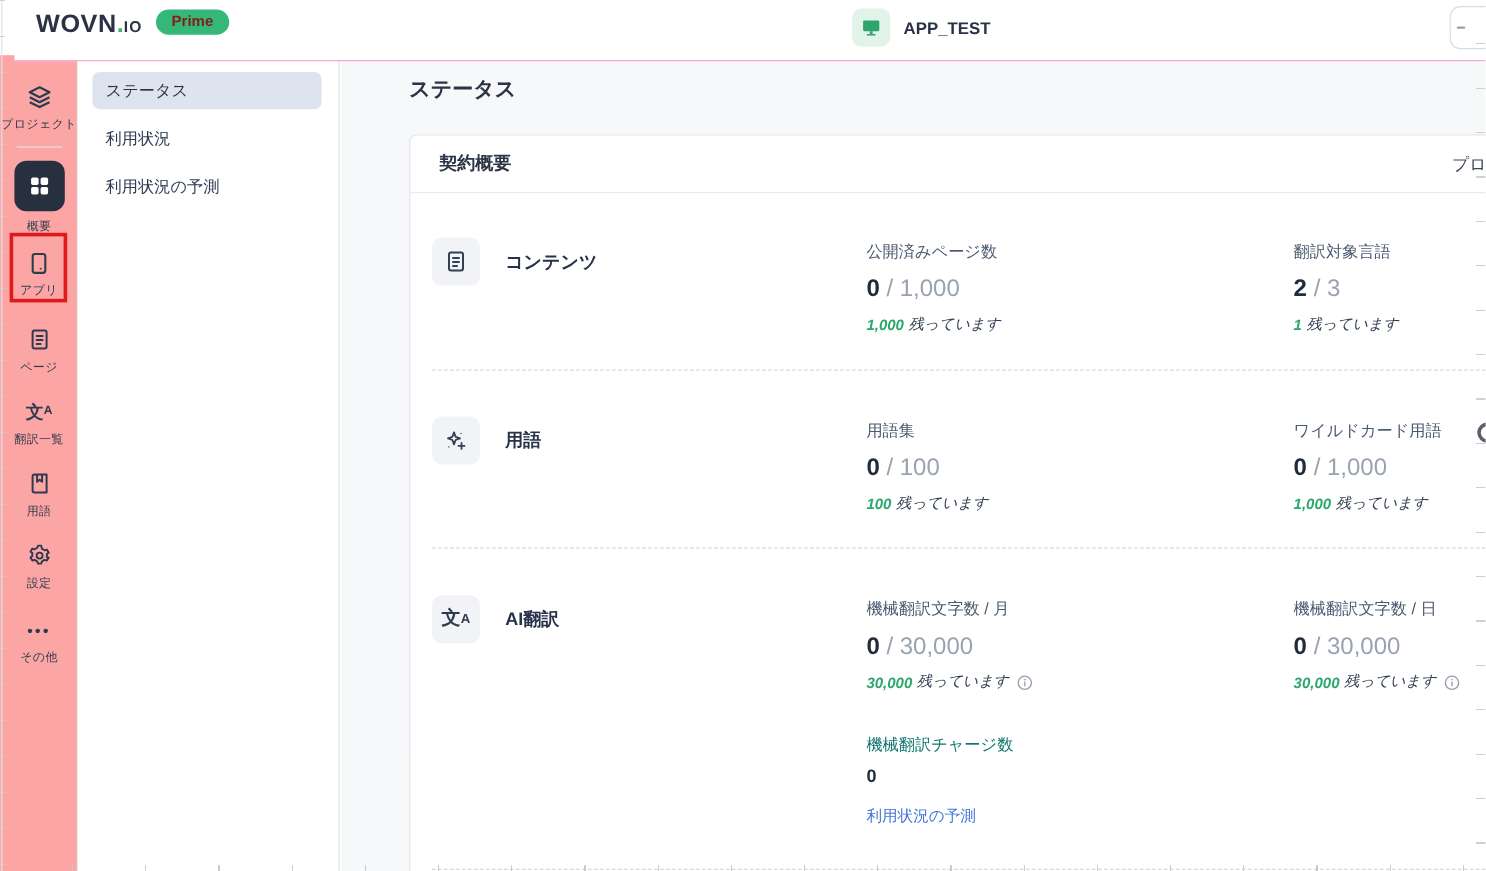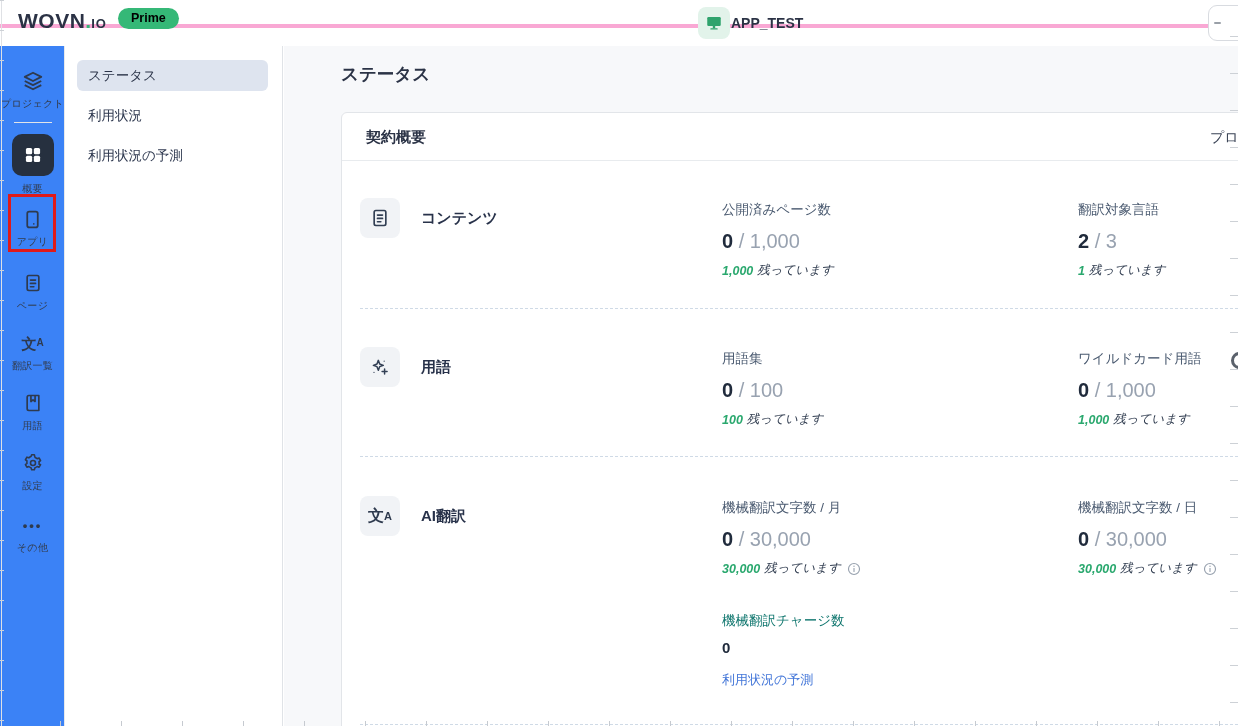--- a/index.html
+++ b/index.html
@@ -1,38 +1,38 @@
 <!DOCTYPE html>
 <html><head>
 <meta charset="utf-8">
 <style>
   * { margin:0; padding:0; box-sizing:border-box; }
   html,body { width:1238px; height:726px; overflow:hidden; }
   body { font-family:"Liberation Sans", sans-serif; background:#fff; position:relative; color:#2b3245; }
   .viewport { position:absolute; inset:0; overflow:hidden; }
 
   
-  .header { position:absolute; top:0; left:0; right:0; height:28px; background:#fff;
-            border-bottom:4px solid #f9a8d4; z-index:20; }
+  .header { position:absolute; top:0; left:12px; right:0; height:51px; background:#fff;
+            border-bottom:1px solid #f9a8d4; z-index:20; }
   .logo { position:absolute; left:18px; top:9px; cursor:pointer; white-space:nowrap; }
   .logo-wovn { font-size:21px; font-weight:800; letter-spacing:.5px; color:#2b3245; }
   .logo-dot  { font-size:21px; font-weight:800; color:#35b877; }
   .logo-io   { font-size:13px; font-weight:800; letter-spacing:1px; color:#2b3245; text-transform:uppercase; }
-  .plan-badge { position:absolute; left:118px; top:8px; background:#35b877; color:#000000;
+  .plan-badge { position:absolute; left:118px; top:8px; background:#35b877; color:#7f1d1d;
                 font-size:12.5px; font-weight:700; padding:3px 13px 4px; border-radius:999px; }
-  .project-chip { position:absolute; left:698px; top:7px; display:flex; align-items:center; gap:1px; cursor:pointer; }
+  .project-chip { position:absolute; left:698px; top:7px; display:flex; align-items:center; gap:11px; cursor:pointer; }
   .chip-icon { width:32px; height:32px; border-radius:8px; background:#e2f3ea; display:flex;
                align-items:center; justify-content:center; }
   .chip-name { font-size:14px; font-weight:700; color:#2b3245; }
   .cut-button { position:absolute; right:-16px; top:5px; width:46px; height:36px; background:#fff;
                 border:1px solid #d8dbe0; border-radius:9px; }
   .cut-dash { position:absolute; left:5px; top:16px; width:7px; height:2px; background:#9aa0a8; border-radius:1px; }
 
   
-  .icon-sidebar { position:absolute; left:0; top:46px; bottom:0; width:65px; background:#3b82f6;
+  .icon-sidebar { position:absolute; left:0; top:46px; bottom:0; width:65px; background:#fca5a5;
                   border-right:1px solid #e7e9eb; z-index:10; }
   .nav-item { position:absolute; left:0; width:65px; text-align:center; cursor:pointer; }
   .nav-icon { height:26px; display:flex; align-items:center; justify-content:center; }
   .nav-label { display:block; font-size:10px; color:#323c4d; margin-top:3px; letter-spacing:.3px; }
   .nav-divider { position:absolute; top:76px; left:14px; width:38px; border-top:1px solid #e2e4e8; }
   .tile-dark { width:42px; height:42px; margin:0 auto; background:#26303f; border-radius:10px;
                display:flex; align-items:center; justify-content:center; }
   .ellipsis-glyph { font-size:13px; font-weight:700; letter-spacing:2px; color:#2e3a4e; }
   .translate-glyph { color:#2e3a4e; font-weight:700; line-height:1; }
   .translate-glyph .bun { font-size:15px; }

